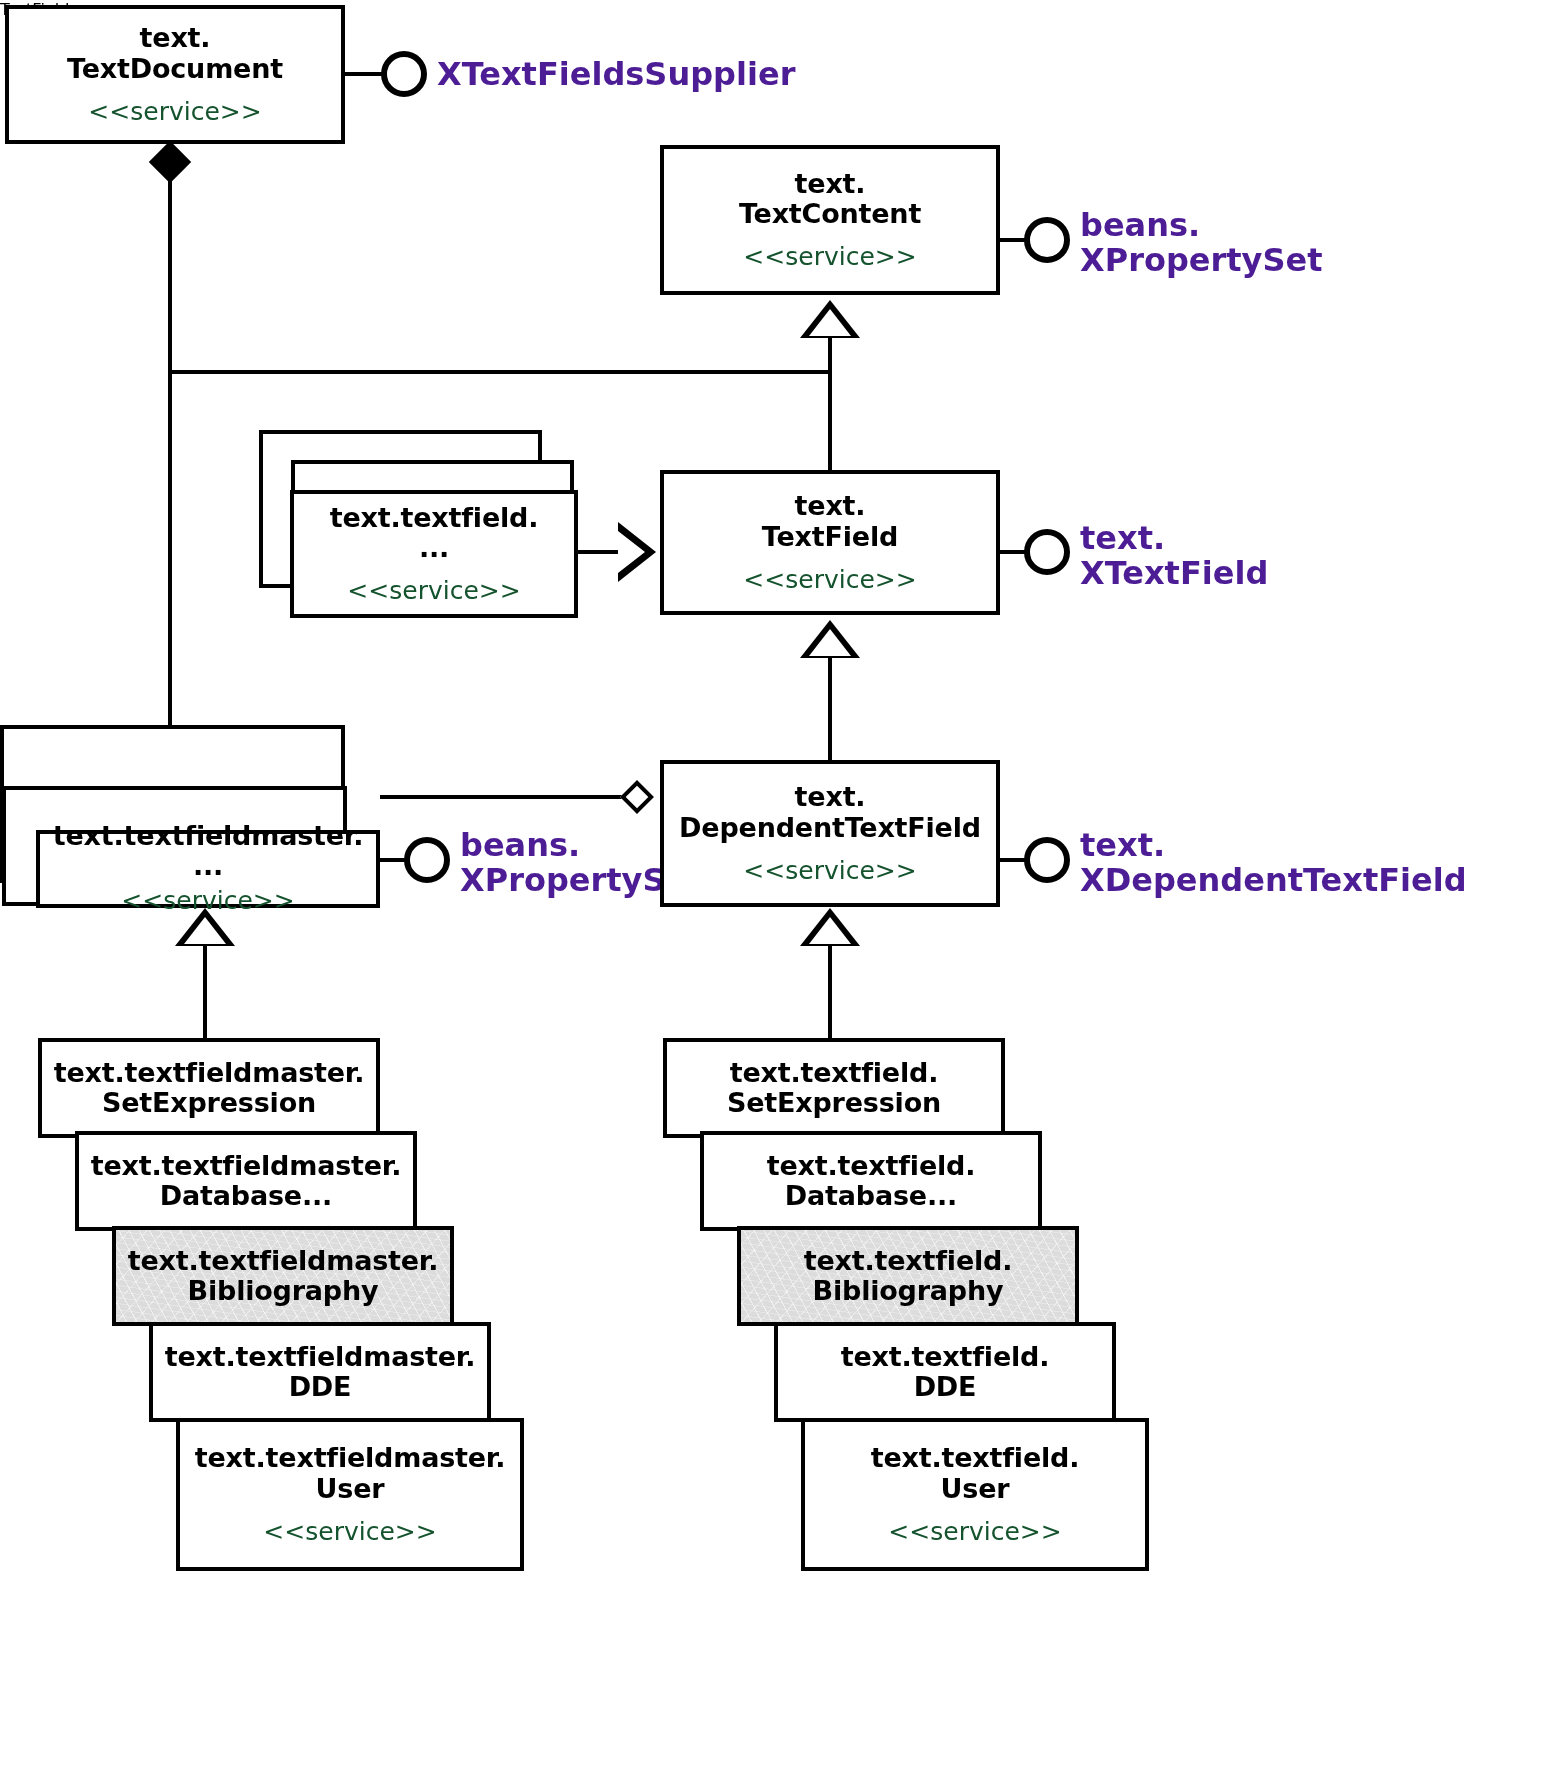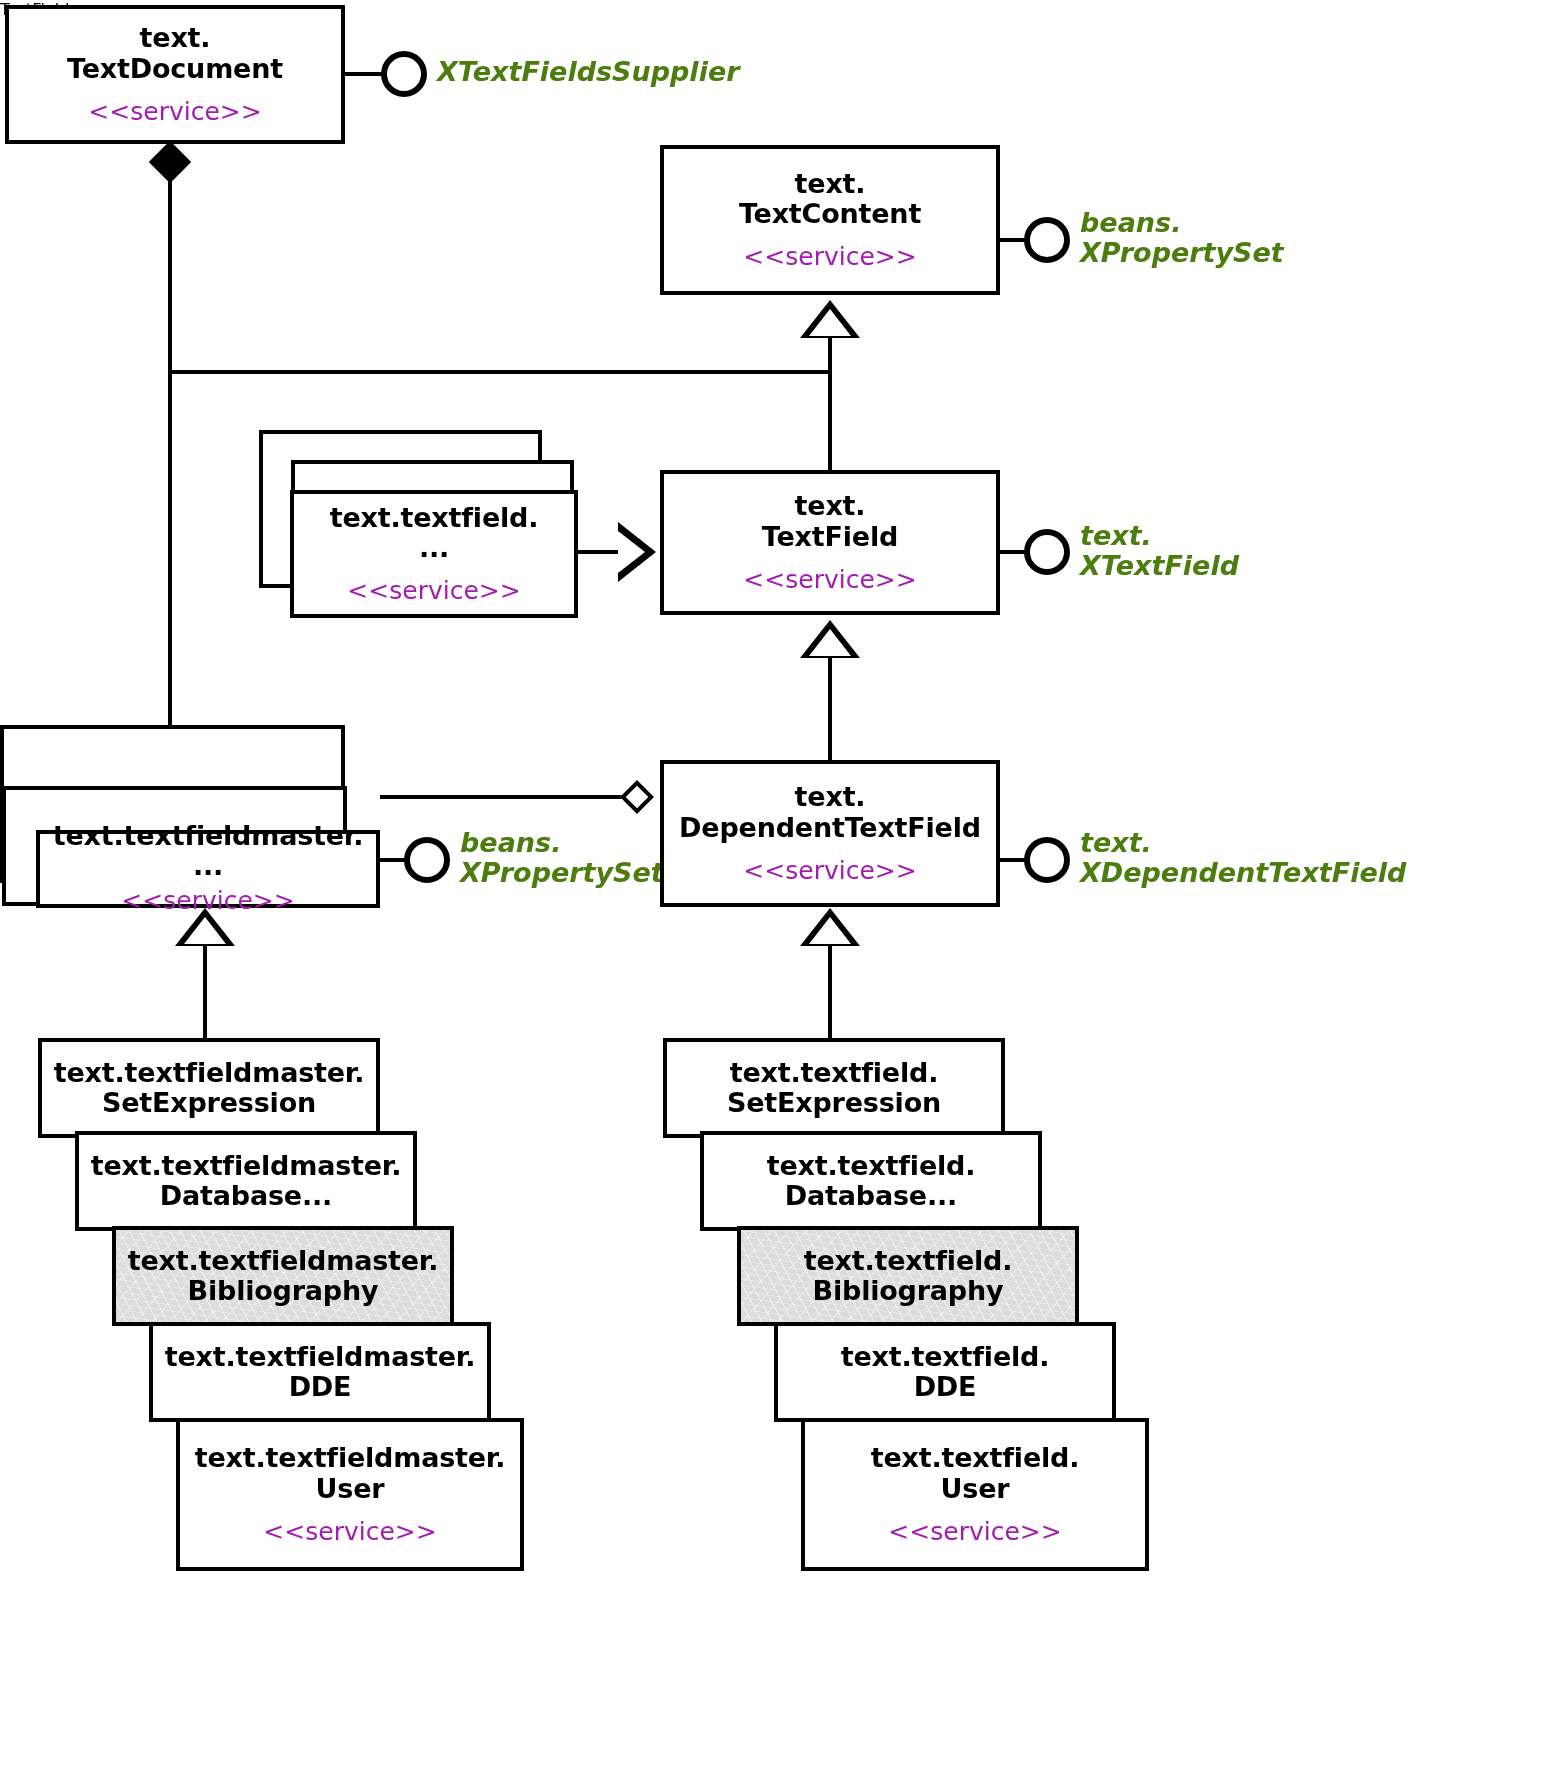--- a/index.html
+++ b/index.html
@@ -31,21 +31,21 @@
   .ubox .nm {
     font-weight: bold;
     font-size: 27px;
     color: #000000;
     white-space: pre-line;
     letter-spacing: -0.2px;
   }
   .ubox .stereo {
     font-weight: normal;
     font-size: 25px;
-    color: #a21caf;
+    color: #14532d;
     margin-top: 14px;
   }
   .ubox.shaded {
     background: #dcdcdc;
   }
   .ubox.shaded::before {
     content: "";
     position: absolute;
     inset: 0;
     background:
@@ -69,26 +69,25 @@
     position: absolute;
     width: 46px;
     height: 46px;
     box-sizing: border-box;
     border: 6px solid #000000;
     border-radius: 50%;
     background: #ffffff;
   }
   .lollilabel {
     position: absolute;
-    font-size: 27px;
+    font-size: 32px;
     font-weight: bold;
-    color: #4d7c0f;
+    color: #4c1d95;
     white-space: pre-line;
     line-height: 1.1;
-    font-style: italic;
   }
 
   
   .diamond-filled {
     position: absolute;
     width: 30px;
     height: 30px;
     background: #000000;
     transform: rotate(45deg);
   }

